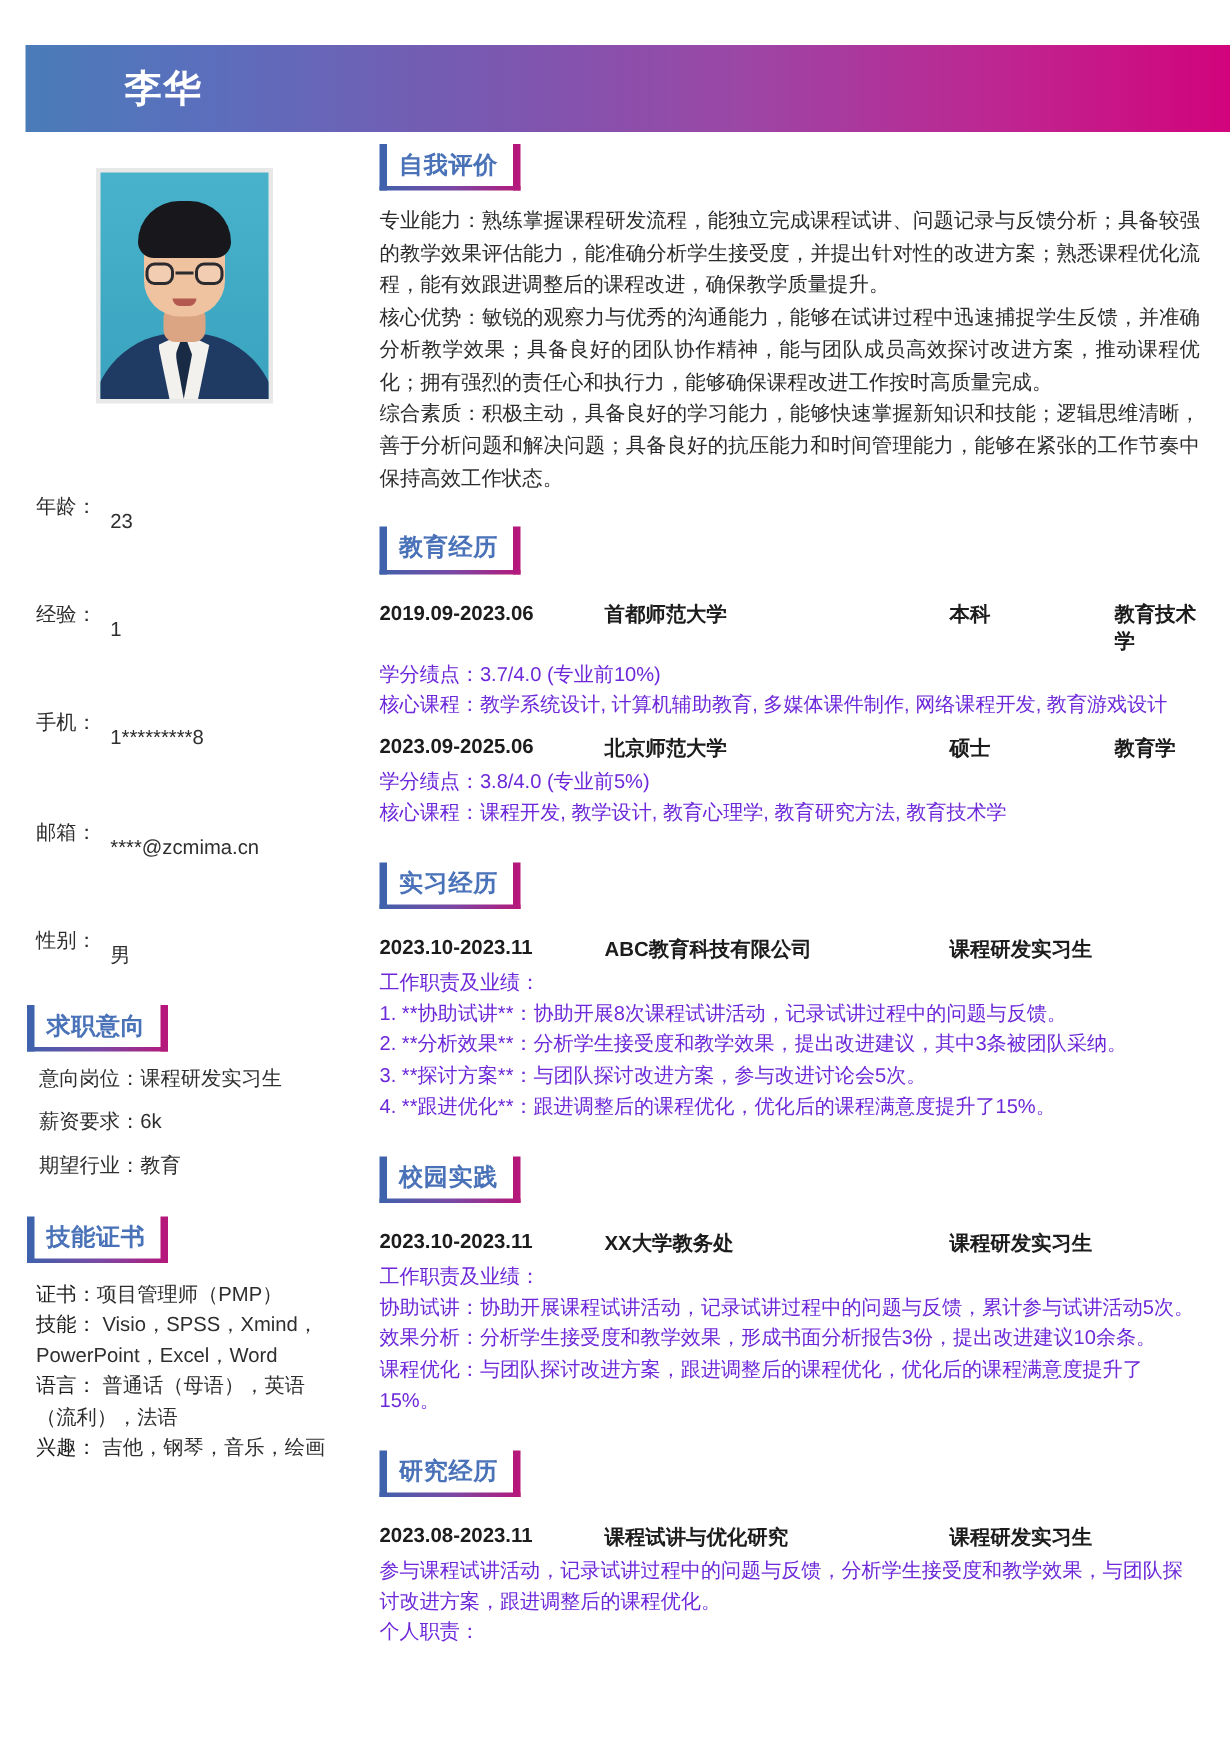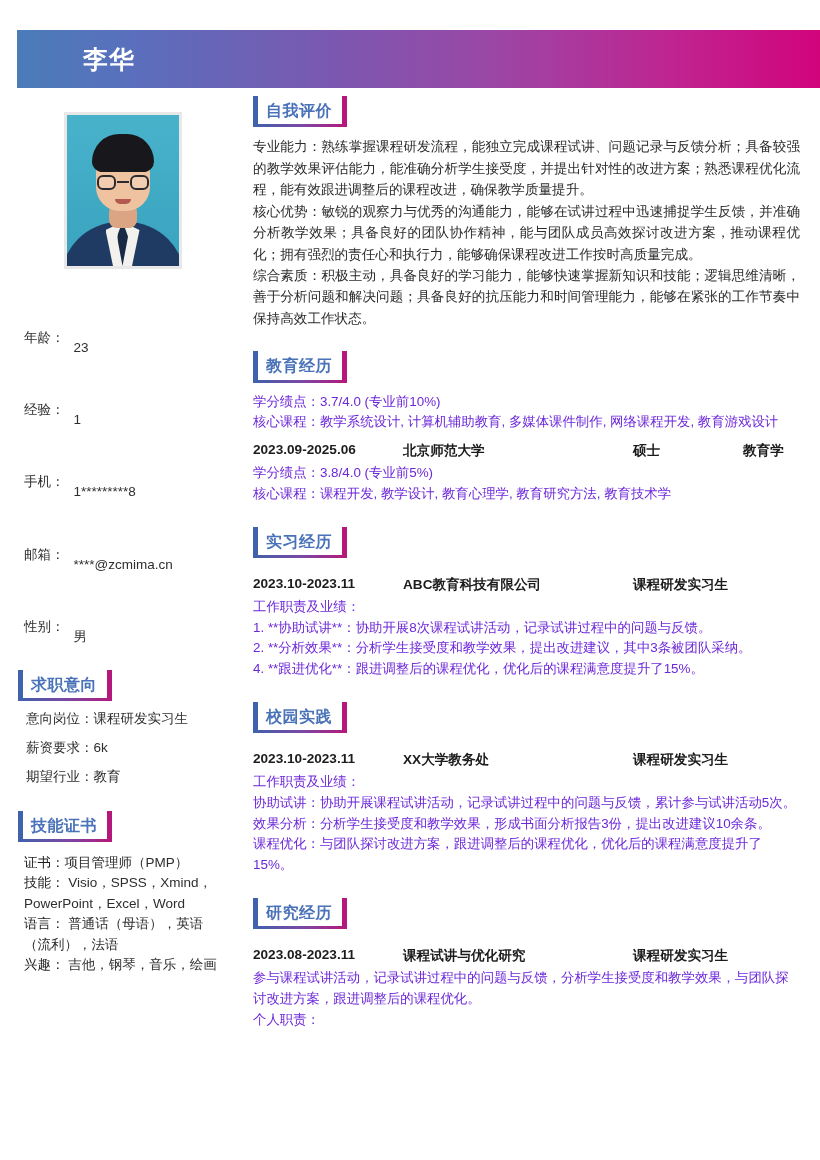--- a/index.html
+++ b/index.html
@@ -394,20 +394,26 @@
 
       <div class="sec-block">
         <div class="sec-head">
           <span class="bar-l"></span>
           <span class="bar-r"></span>
           <span class="bar-b"></span>
           <span class="sec-text">教育经历</span>
         </div>
 
         <div>
+          <div class="entry-head">
+            <span class="eh-date">2019.09-2023.06</span>
+            <span class="eh-org">首都师范大学</span>
+            <span class="eh-deg">本科</span>
+            <span class="eh-major">教育技术学</span>
+          </div>
           <div class="detail">学分绩点：3.7/4.0 (专业前10%)</div>
           <div class="detail">核心课程：教学系统设计, 计算机辅助教育, 多媒体课件制作, 网络课程开发, 教育游戏设计</div>
         </div>
 
         <div>
           <div class="entry-head">
             <span class="eh-date">2023.09-2025.06</span>
             <span class="eh-org">北京师范大学</span>
             <span class="eh-deg">硕士</span>
             <span class="eh-major">教育学</span>
@@ -428,20 +434,21 @@
         </div>
         <div>
           <div class="entry-head">
             <span class="eh-date">2023.10-2023.11</span>
             <span class="eh-org">ABC教育科技有限公司</span>
             <span class="eh-role">课程研发实习生</span>
           </div>
           <div class="detail">工作职责及业绩：</div>
           <div class="detail">1. **协助试讲**：协助开展8次课程试讲活动，记录试讲过程中的问题与反馈。</div>
           <div class="detail">2. **分析效果**：分析学生接受度和教学效果，提出改进建议，其中3条被团队采纳。</div>
+          <div class="detail">3. **探讨方案**：与团队探讨改进方案，参与改进讨论会5次。</div>
           <div class="detail">4. **跟进优化**：跟进调整后的课程优化，优化后的课程满意度提升了15%。</div>
         </div>
       </div>
 
       <div class="sec-gap"></div>
 
       <div class="sec-block">
         <div class="sec-head">
           <span class="bar-l"></span>
           <span class="bar-r"></span>

